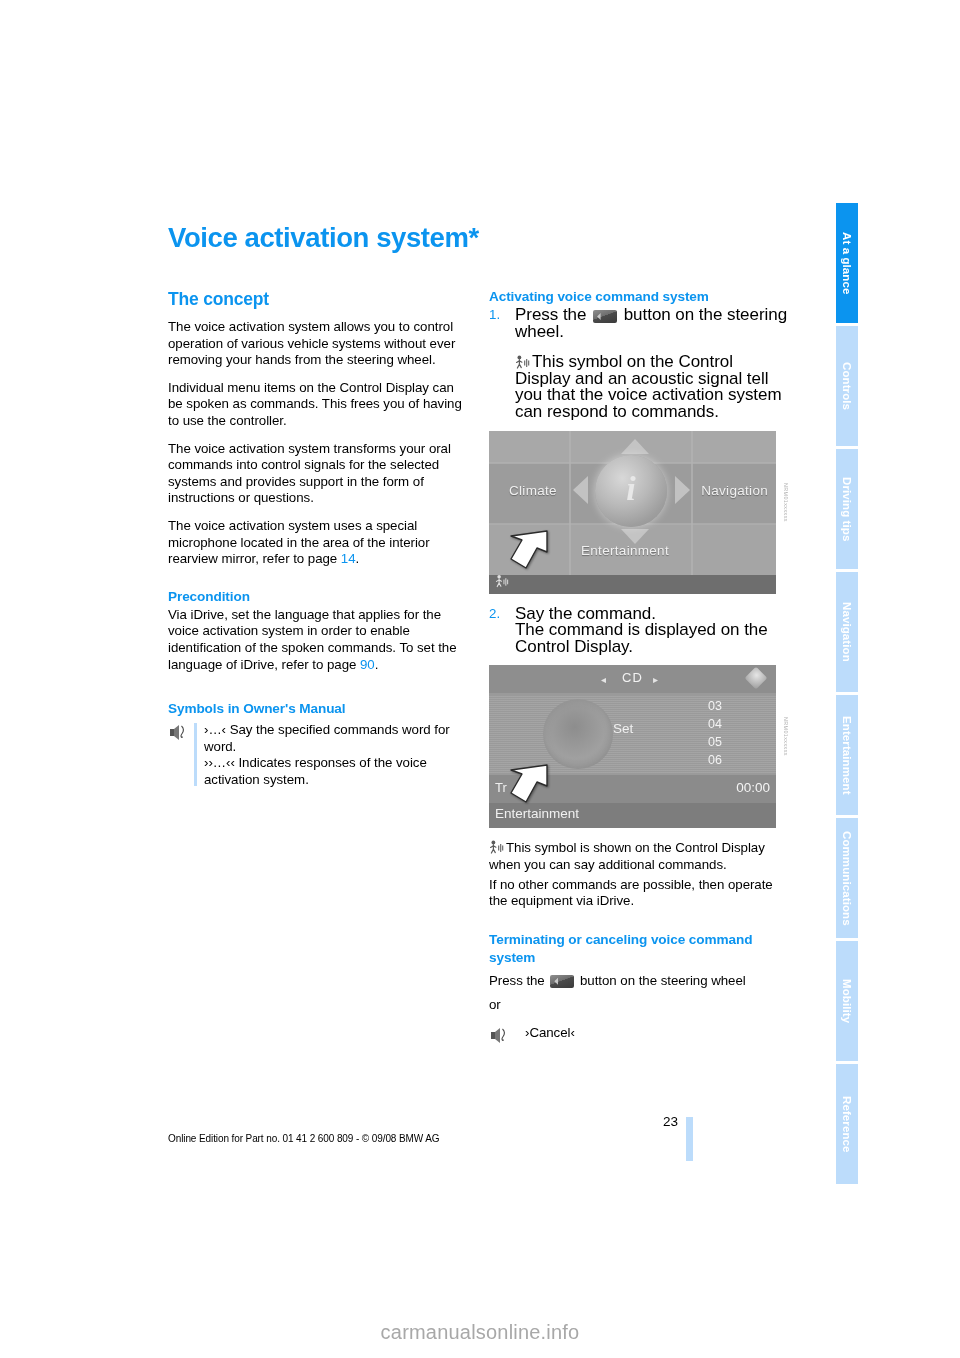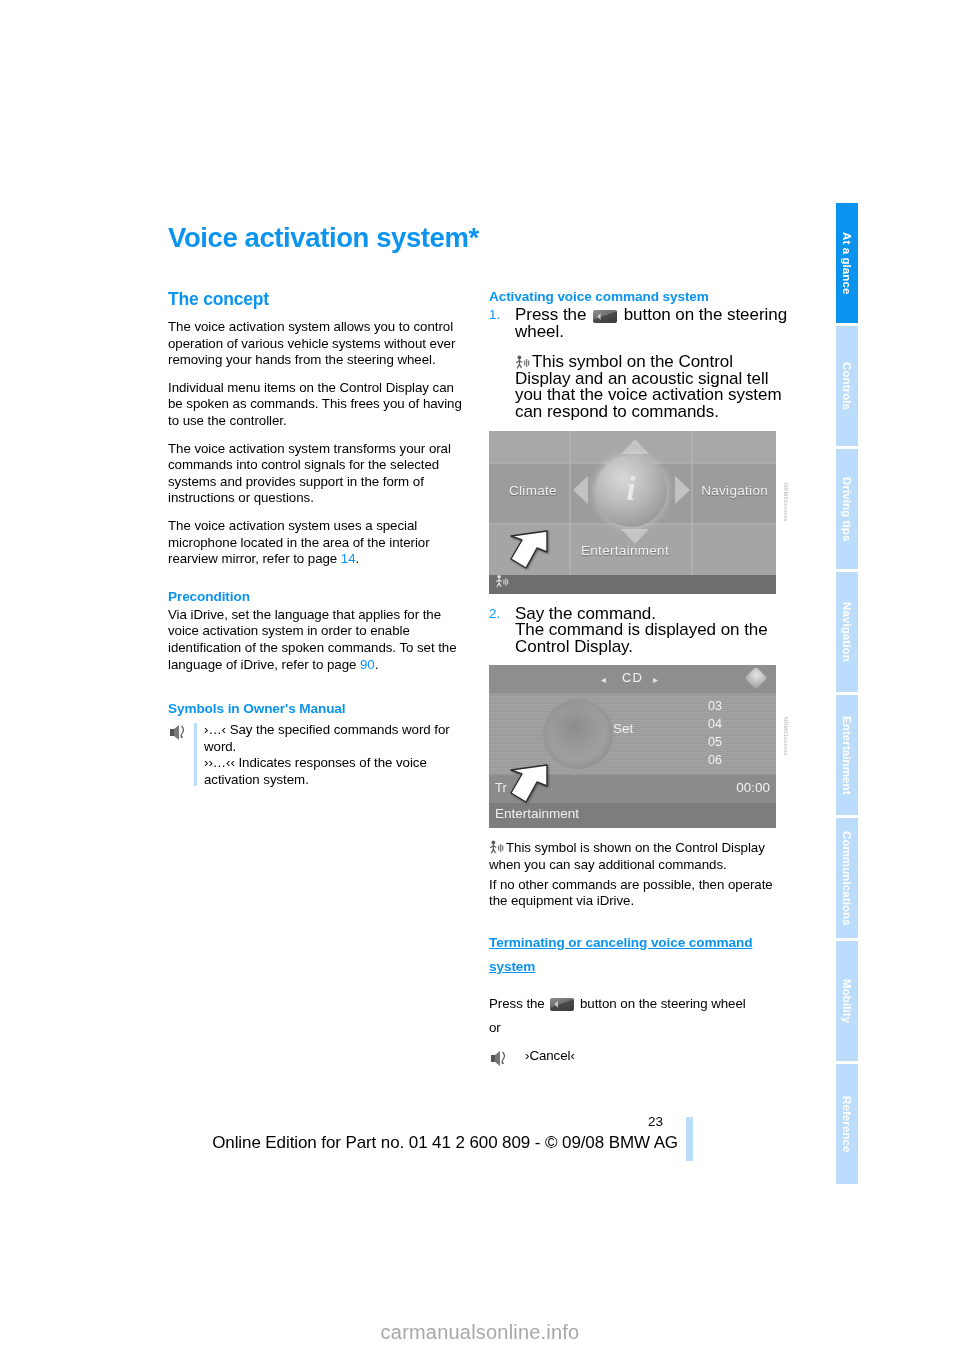--- a/index.html
+++ b/index.html
@@ -279,29 +279,29 @@
   
   #footer {
     position: absolute;
     left: 0; top: 1114px;
     width: 960px;
   }
   #page-num {
     position: absolute;
     left: 648px; top: 0;
     width: 30px;
-    text-align: left;
+    text-align: right;
     font-size: 13.5px;
   }
   #footer-line {
     position: absolute;
     left: 168px; top: 19px;
     width: 510px;
-    text-align: right;
-    font-size: 17px;
+    text-align: left;
+    font-size: 10px;
     letter-spacing: -0.1px;
   }
   #footer-bar {
     position: absolute;
     left: 686px; top: 1117px;
     width: 7px; height: 44px;
     background: #bcdcfb;
   }
 
   
@@ -494,21 +494,21 @@
             <circle cx="4.4" cy="2.4" r="1.9" fill="#5a5a5a"></circle>
             <path d="M4.4 4.6 L4.4 9.2 M4.4 5.8 L1.6 7.4 M4.4 5.8 L6.9 7.2 M4.4 9.2 L2.4 13 M4.4 9.2 L6.3 12.6" stroke="#5a5a5a" stroke-width="1.2" fill="none" stroke-linecap="round"></path>
             <rect x="9" y="5.5" width="1.3" height="5" fill="#777"></rect>
             <rect x="11" y="4" width="1.3" height="8" fill="#777"></rect>
             <rect x="13" y="5.5" width="1.3" height="5" fill="#777"></rect>
           </svg></span><span>This symbol is shown on the Control Display when you can say additional commands.</span></p>
     <p class="body">If no other commands are possible, then operate the equipment via iDrive.</p>
 
     <div class="spacer-sm"></div>
 
-    <h3 class="sub" style="line-height:24px;margin-bottom:17px;text-decoration:underline;">Terminating or canceling voice command system</h3>
+    <h3 class="sub" style="line-height:18px;margin-bottom:6px;">Terminating or canceling voice command system</h3>
 
     <p class="body tight"><span>Press the </span><span class="wheel-btn"></span><span> button on the steering wheel</span></p>
     <p class="body">or</p>
 
     <div class="symbol-block" style="padding-left:36px;margin-top:2px;">
 
       <span class="sym-ico">
         <svg width="20" height="17" viewBox="0 0 20 17">
           <rect x="1" y="5" width="4" height="7" fill="#555"></rect>
           <path d="M5 5 L10 1 L10 16 L5 12 Z" fill="#777"></path>

